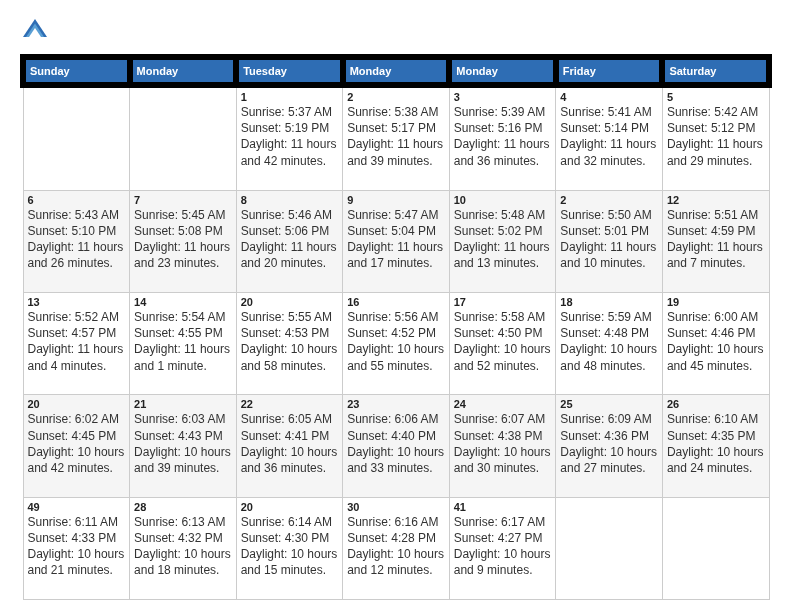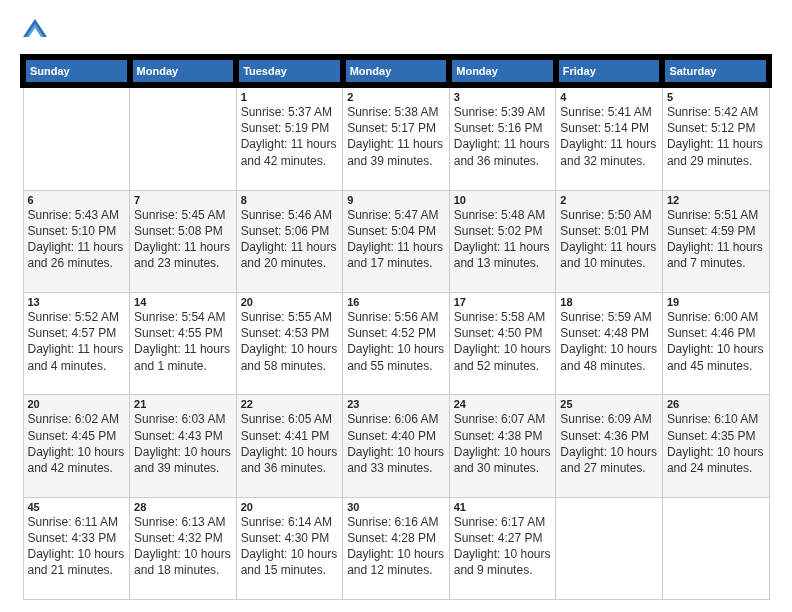--- a/index.html
+++ b/index.html
@@ -248,21 +248,21 @@
             <span class="day-number">25</span>
             <div class="cell-text">Sunrise: 6:09 AM<br>Sunset: 4:36 PM<br>Daylight: 10 hours and 27 minutes.</div>
           </td>
           <td>
             <span class="day-number">26</span>
             <div class="cell-text">Sunrise: 6:10 AM<br>Sunset: 4:35 PM<br>Daylight: 10 hours and 24 minutes.</div>
           </td>
         </tr>
         <tr>
           <td>
-            <span class="day-number">45</span>
+            <span class="day-number">49</span>
             <div class="cell-text">Sunrise: 6:11 AM<br>Sunset: 4:33 PM<br>Daylight: 10 hours and 21 minutes.</div>
           </td>
           <td>
             <span class="day-number">28</span>
             <div class="cell-text">Sunrise: 6:13 AM<br>Sunset: 4:32 PM<br>Daylight: 10 hours and 18 minutes.</div>
           </td>
           <td>
             <span class="day-number">20</span>
             <div class="cell-text">Sunrise: 6:14 AM<br>Sunset: 4:30 PM<br>Daylight: 10 hours and 15 minutes.</div>
           </td>

